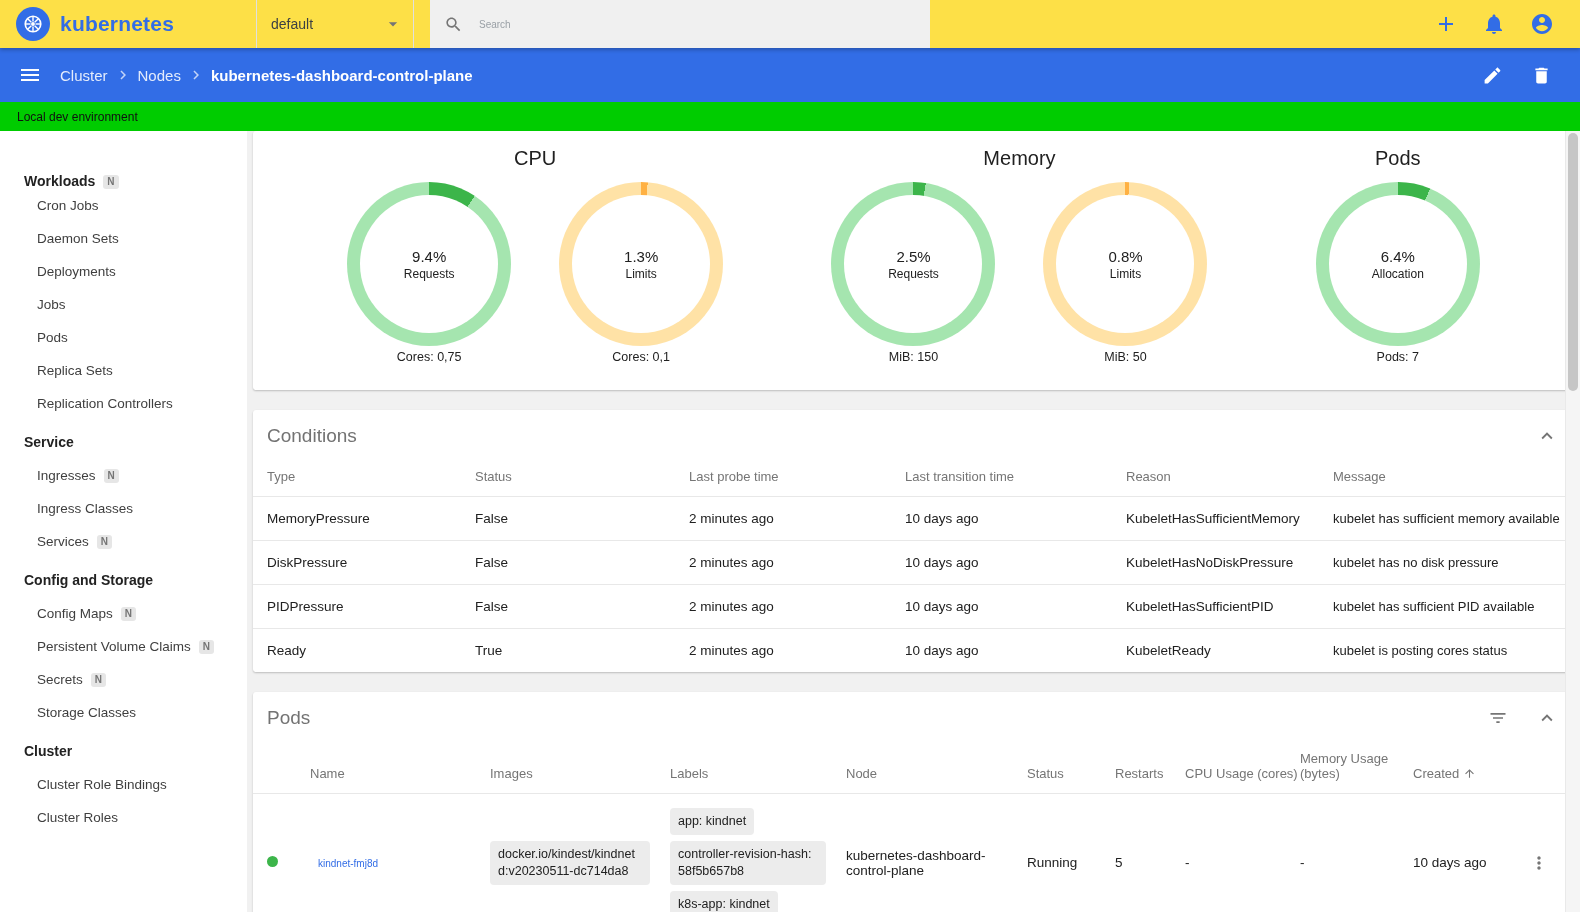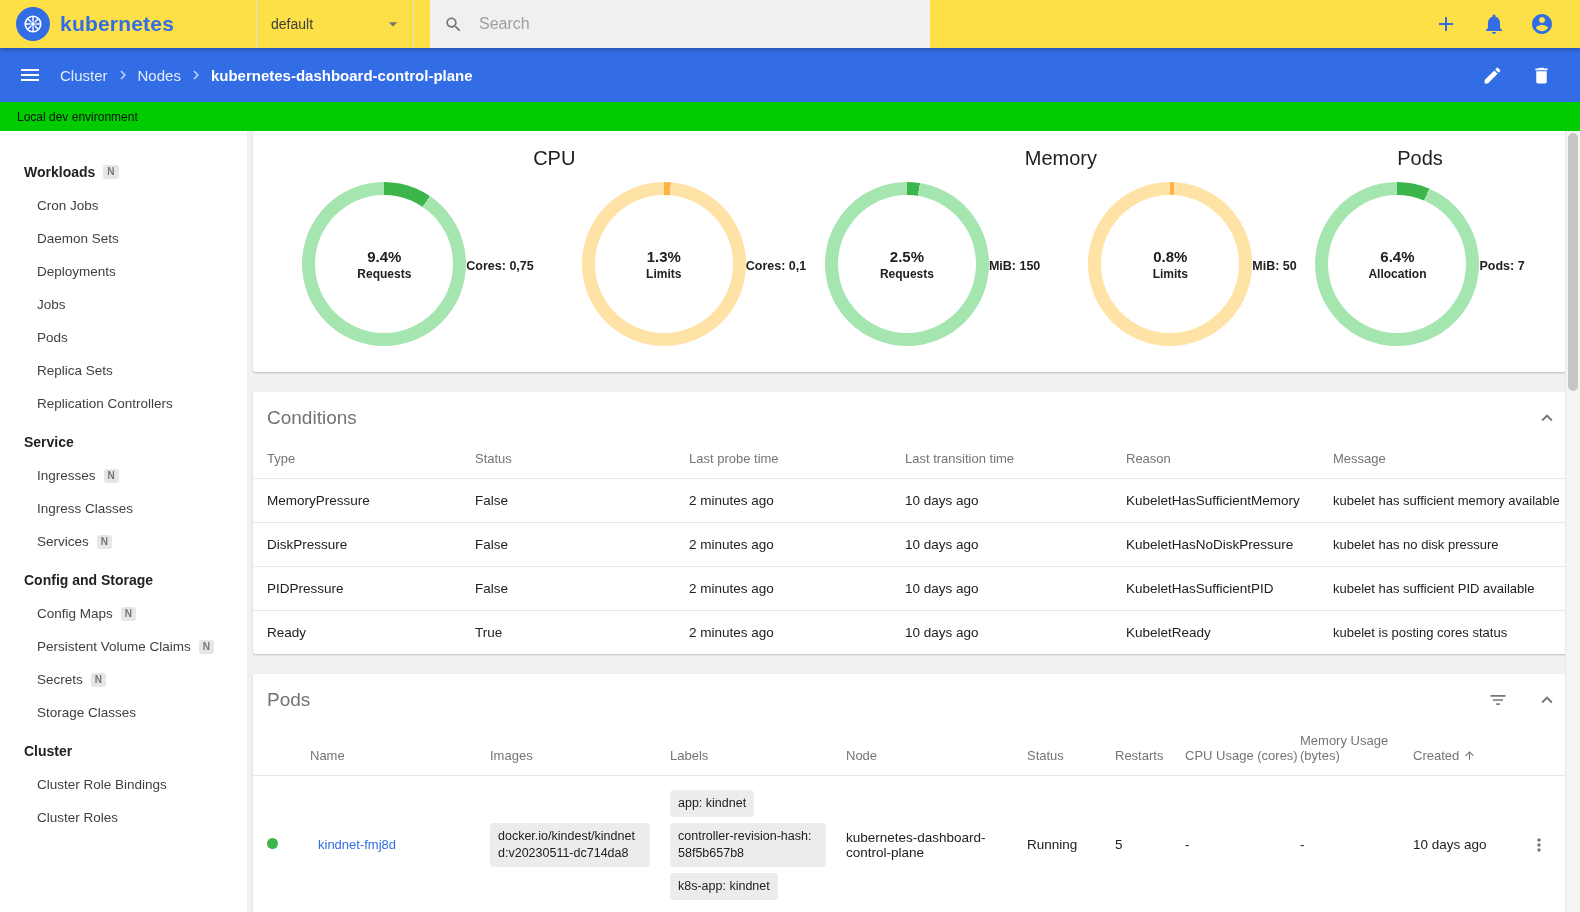--- a/index.html
+++ b/index.html
@@ -30,21 +30,21 @@
     height: 100%; width: 158px; border-left: 1px solid #e0e0e0; border-right: 1px solid #e0e0e0;
     display: flex; align-items: center; padding: 0 10px 0 14px; font-size: 14px; color: #3c4043;
   }
   .ns-caret { margin-left: auto; }
   .searchbar {
     margin-left: 16px; width: 500px; height: 100%; background: #f0f0f0;
     display: flex; align-items: center; padding: 0 14px; gap: 16px;
   }
   .search-input {
     border: none; background: transparent; outline: none;
-    font-size: 16px; color: #212121; flex: 1; font-family: inherit;
+    font-size: 10px; color: #212121; flex: 1; font-family: inherit;
   }
   .search-input::placeholder { color: #9aa0a6; }
   .topbar-actions { margin-left: auto; display: flex; align-items: center; gap: 24px; padding-right: 26px; }
   .icon-btn { background: none; border: none; padding: 0; cursor: pointer; display: flex; }
 
   
   .bluebar {
     height: 54px; background: var(--brand); display: flex; align-items: center;
     color: #fff; padding: 0 18px; position: relative; z-index: 5;
   }
@@ -67,38 +67,38 @@
     width: 247px; background: #fff; flex: none; padding-top: 24px; overflow: hidden;
   }
   .nav-item {
     height: 33px; display: flex; align-items: center; gap: 8px;
     padding-left: 37px; font-size: 13.5px; color: #3f3f3f; cursor: pointer; white-space: nowrap;
   }
   .nav-head {
     height: 34px; display: flex; align-items: center; gap: 8px;
     padding-left: 24px; font-size: 14px; font-weight: 700; color: #222; margin-top: 5px; white-space: nowrap;
   }
-  .nav-head:first-child { margin-top: 0; }
+  .nav-head:first-child { margin-top: 0; align-items: flex-end; }
   .n-badge {
     background: #e6e6e6; color: #757575; border-radius: 3px;
     font-size: 10px; font-weight: 700; padding: 2px 4px; line-height: 1;
   }
 
   .content { flex: 1; padding: 0 6px; overflow: hidden; }
   .card {
     background: #fff; border-radius: 3px; box-shadow: 0 1px 2px rgba(0,0,0,.22);
     margin-bottom: 20px;
   }
 
   
   .charts-card { display: flex; justify-content: space-around; padding: 10px 40px 26px; }
   .chart-group { display: flex; flex-direction: column; align-items: center; }
   .group-title { font-size: 20px; color: #212121; font-weight: 400; margin: 6px 0 12px; }
   .donut-row { display: flex; gap: 48px; }
-  .donut-wrap { display: flex; flex-direction: row; align-items: center; font-weight: bold; }
+  .donut-wrap { display: flex; flex-direction: column; align-items: center; }
   .donut { width: 164px; height: 164px; border-radius: 50%; position: relative; }
   .donut::before { content: ""; position: absolute; inset: 13px; background: #fff; border-radius: 50%; }
   .donut-center {
     position: absolute; inset: 0; display: flex; flex-direction: column;
     align-items: center; justify-content: center; z-index: 1;
   }
   .donut-pct { font-size: 15px; color: #212121; }
   .donut-lbl { font-size: 12px; color: #212121; margin-top: 2px; }
   .donut-caption { margin-top: 4px; font-size: 12.5px; color: #212121; }
 
@@ -115,21 +115,21 @@
   td { font-size: 13.5px; color: #212121; padding: 14px 10px; border-top: 1px solid #e8e8e8; vertical-align: middle; }
   th:first-child, td:first-child { padding-left: 14px; }
   .msg-cell { font-size: 13px; }
   .nowrap { white-space: nowrap; }
 
   
   .dot {
     width: 11px; height: 11px; border-radius: 50%;
     background: #3cb54a; display: inline-block;
   }
-  .link { color: var(--brand); text-decoration: none; cursor: pointer; font-size: 13px; padding-left: 8px; }
+  .link { color: var(--brand); text-decoration: none; cursor: pointer; font-size: 10px; padding-left: 8px; }
   .chip {
     background: #ececec; border-radius: 4px; padding: 5px 8px;
     font-size: 12.5px; color: #212121; display: inline-block;
     word-break: break-all; line-height: 1.35; max-width: 172px;
   }
   .labels-stack { display: flex; flex-direction: column; align-items: flex-start; gap: 6px; }
   .sort-header { display: inline-flex; align-items: center; gap: 4px; cursor: pointer; }
   .kebab-cell { text-align: center; }
 
   

